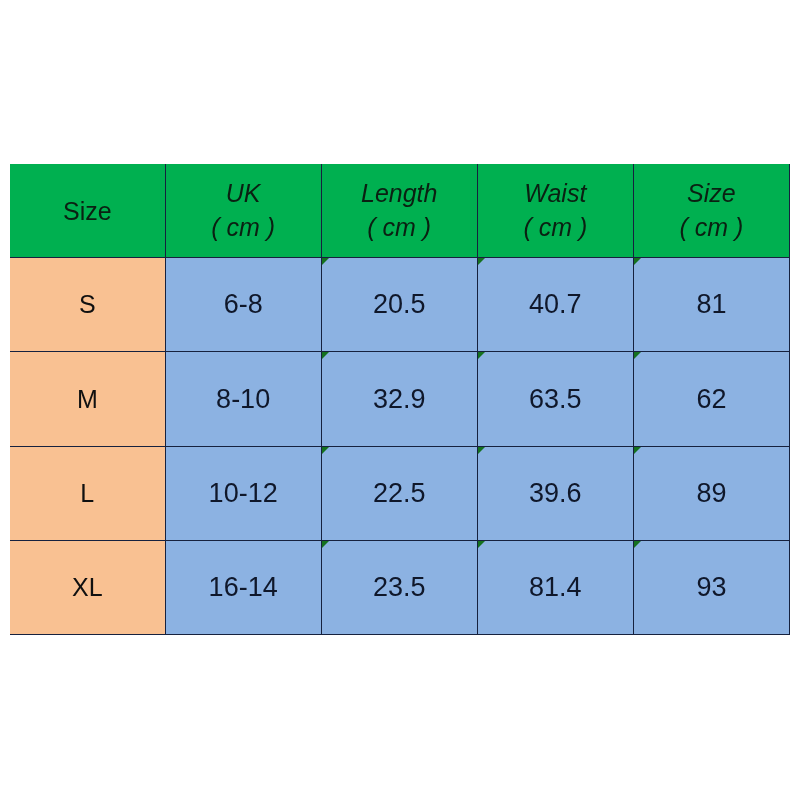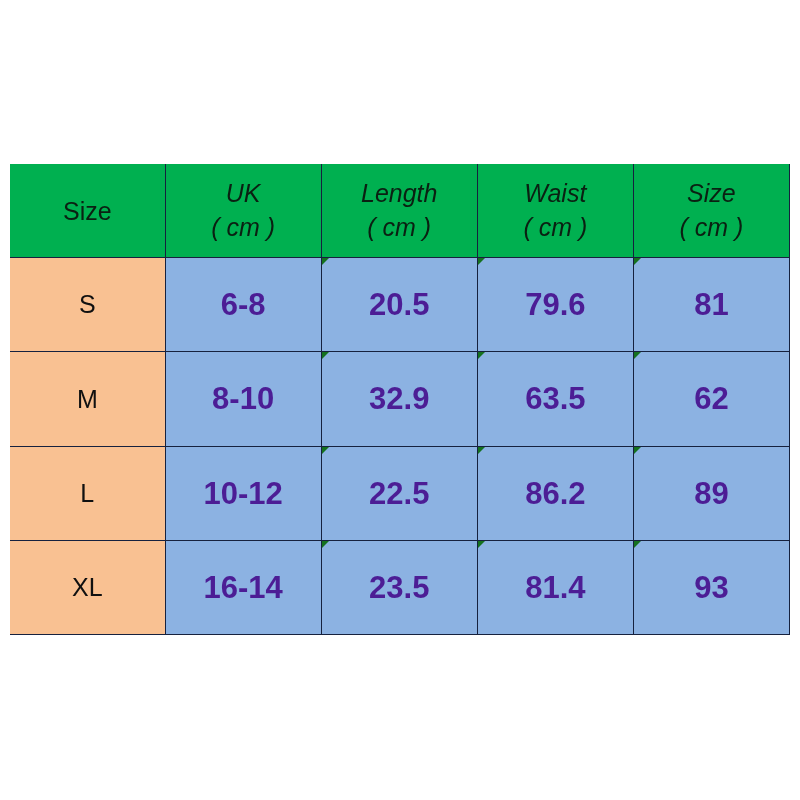--- a/index.html
+++ b/index.html
@@ -14,21 +14,21 @@
   table.size-table col.c1{width:155px;}
   table.size-table col.cw{width:156px;}
 
   tr.hdr td{background:#00b050;color:#0a2012;font-size:25px;height:93px;}
   tr.r1 td{height:93px;}
   tr.r2 td{height:94px;}
   tr.r3 td{height:93px;}
   tr.r4 td{height:93px;}
 
   .c-size{background:#f9c192;color:#101010;font-size:25px;}
-  .c-val{background:#8cb2e2;color:#4c1d95;font-size:31px;font-weight:bold;}
+  .c-val{background:#8cb2e2;color:#0f172a;font-size:27px;}
 
   tr.hdr td span.hl{line-height:34px;display:block;}
   tr.hdr td.two span.hl{position:relative;top:-1px;font-style:italic;}
 
   .marker{position:absolute;left:0px;top:0px;width:0;height:0;
     border-top:7px solid #15711f;border-right:7px solid transparent;}
 </style>
 </head>
 <body>
 
@@ -62,37 +62,37 @@
   <td class="two">
             <span class="hl">Size</span>
             <span class="hl">( cm )</span>
           </td>
 </tr>
 
 <tr class="r1">
   <td class="c-size">S</td>
   <td class="c-val">6-8</td>
   <td class="c-val"><span class="marker"></span><span>20.5</span></td>
-  <td class="c-val"><span class="marker"></span><span>79.6</span></td>
+  <td class="c-val"><span class="marker"></span><span>40.7</span></td>
   <td class="c-val"><span class="marker"></span><span>81</span></td>
 </tr>
 
 <tr class="r2">
   <td class="c-size">M</td>
   <td class="c-val">8-10</td>
   <td class="c-val"><span class="marker"></span><span>32.9</span></td>
   <td class="c-val"><span class="marker"></span><span>63.5</span></td>
   <td class="c-val"><span class="marker"></span><span>62</span></td>
 </tr>
 
 <tr class="r3">
   <td class="c-size">L</td>
   <td class="c-val">10-12</td>
   <td class="c-val"><span class="marker"></span><span>22.5</span></td>
-  <td class="c-val"><span class="marker"></span><span>86.2</span></td>
+  <td class="c-val"><span class="marker"></span><span>39.6</span></td>
   <td class="c-val"><span class="marker"></span><span>89</span></td>
 </tr>
 
 <tr class="r4">
   <td class="c-size">XL</td>
   <td class="c-val">16-14</td>
   <td class="c-val"><span class="marker"></span><span>23.5</span></td>
   <td class="c-val"><span class="marker"></span><span>81.4</span></td>
   <td class="c-val"><span class="marker"></span><span>93</span></td>
 </tr>

